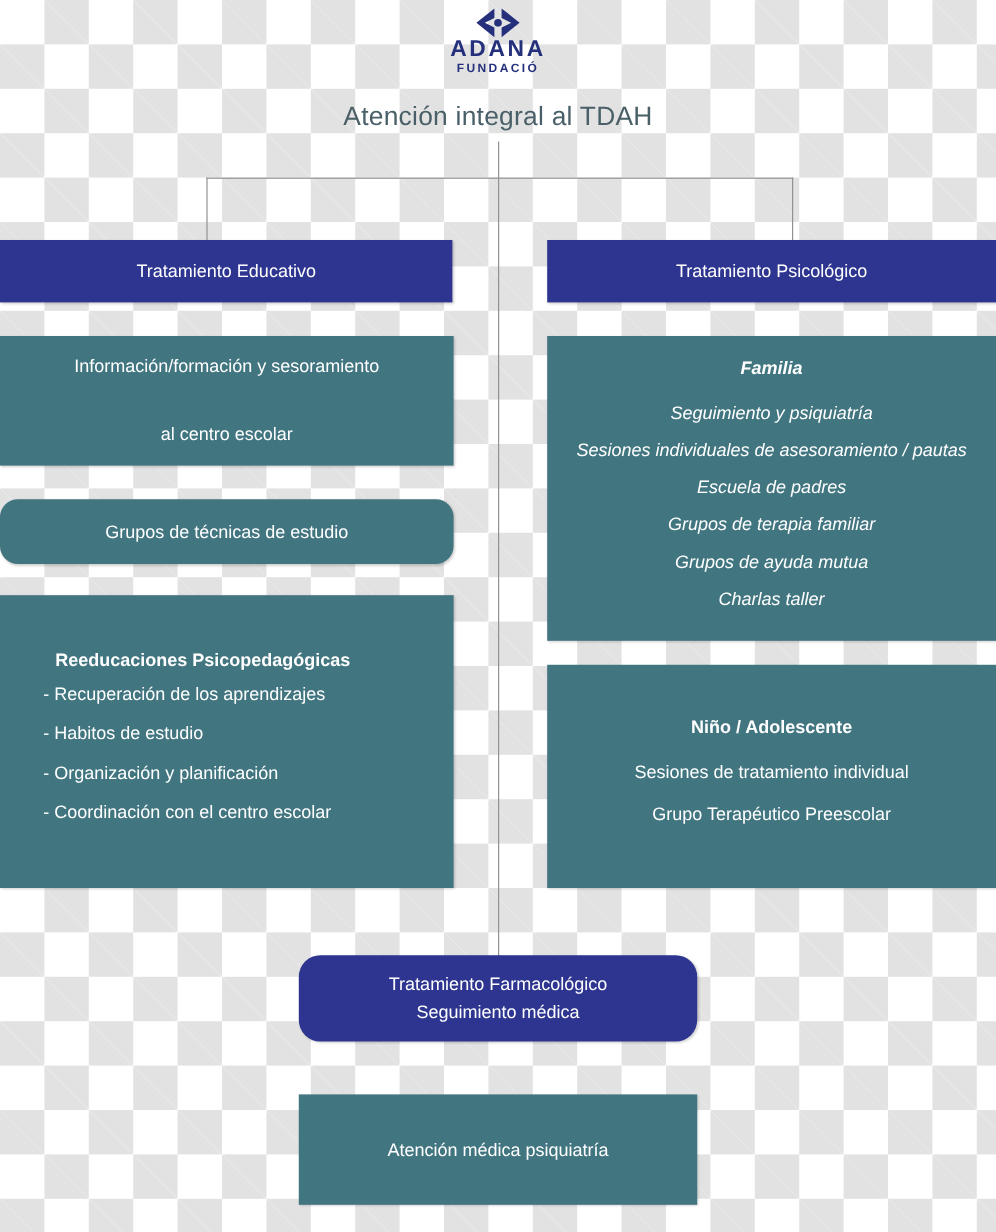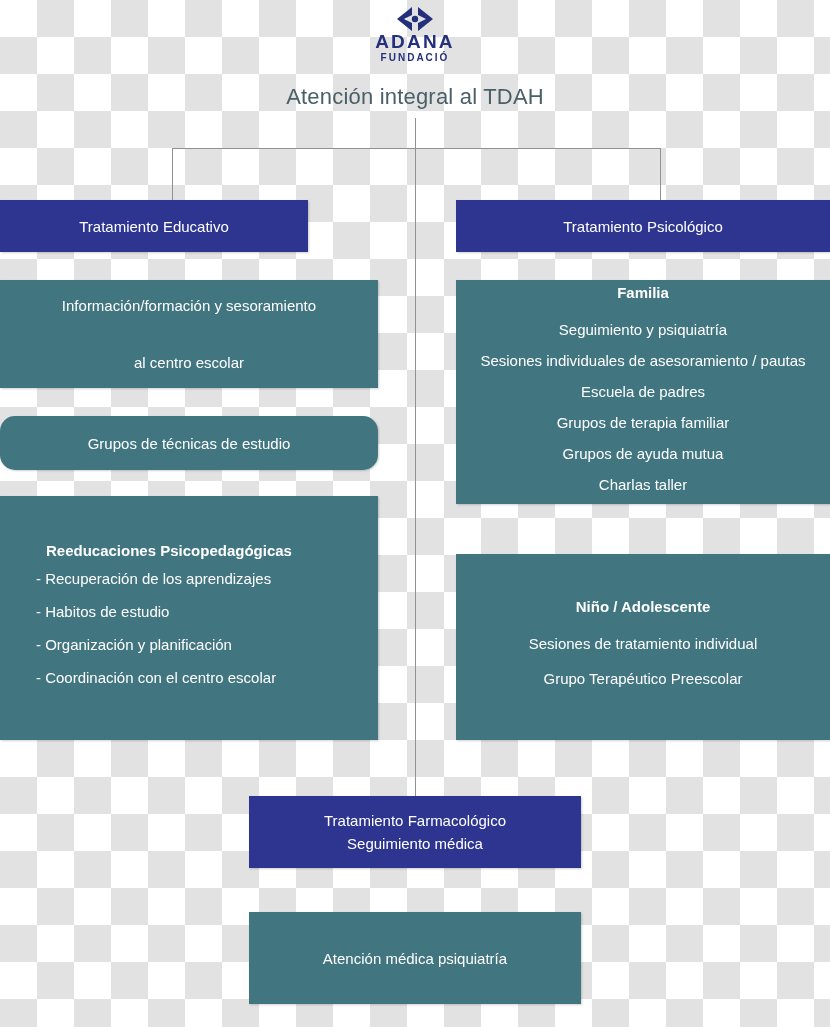--- a/index.html
+++ b/index.html
@@ -98,32 +98,32 @@
     font-size: 15px;
     line-height: 1.0;
     white-space: nowrap;
   }
   .box .ln.left {
     align-self: flex-start;
     text-align: left;
   }
 
   
-  #box-edu        { left: 0px;   top: 200px; width: 308px; height: 52px; }
+  #box-edu        { left: 0px;   top: 200px; width: 377px; height: 52px; }
   #box-psi        { left: 456px; top: 200px; width: 374px; height: 52px; }
 
   #box-info       { left: 0px;   top: 280px; width: 378px; height: 108px; }
   #box-tecnicas   { left: 0px;   top: 416px; width: 378px; height: 54px; border-radius: 15px; }
   #box-reedu      { left: 0px;   top: 496px; width: 378px; height: 244px;
                     align-items: flex-start; padding-left: 36px; }
 
-  #box-familia    { left: 456px; top: 280px; width: 374px; height: 224px; }
+  #box-familia    { left: 456px; top: 280px; width: 374px; height: 254px; font-style: italic; }
   #box-nino       { left: 456px; top: 554px; width: 374px; height: 186px; }
 
-  #box-farma      { left: 249px; top: 796px; width: 332px; height: 72px; }
+  #box-farma      { left: 249px; top: 796px; width: 332px; height: 72px; border-radius: 18px; }
   #box-psiq       { left: 249px; top: 912px; width: 332px; height: 92px; }
 
   
   #box-info .ln        { margin: 21px 0; }
   #box-familia .hdr    { margin-bottom: 14px; }
   #box-familia .ln     { margin: 8px 0; }
   #box-reedu .hdr      { margin-bottom: 4px; }
   #box-reedu .ln       { margin: 9px 0; }
   #box-nino .hdr       { margin-bottom: 12px; }
   #box-nino .ln        { margin: 10px 0; }

